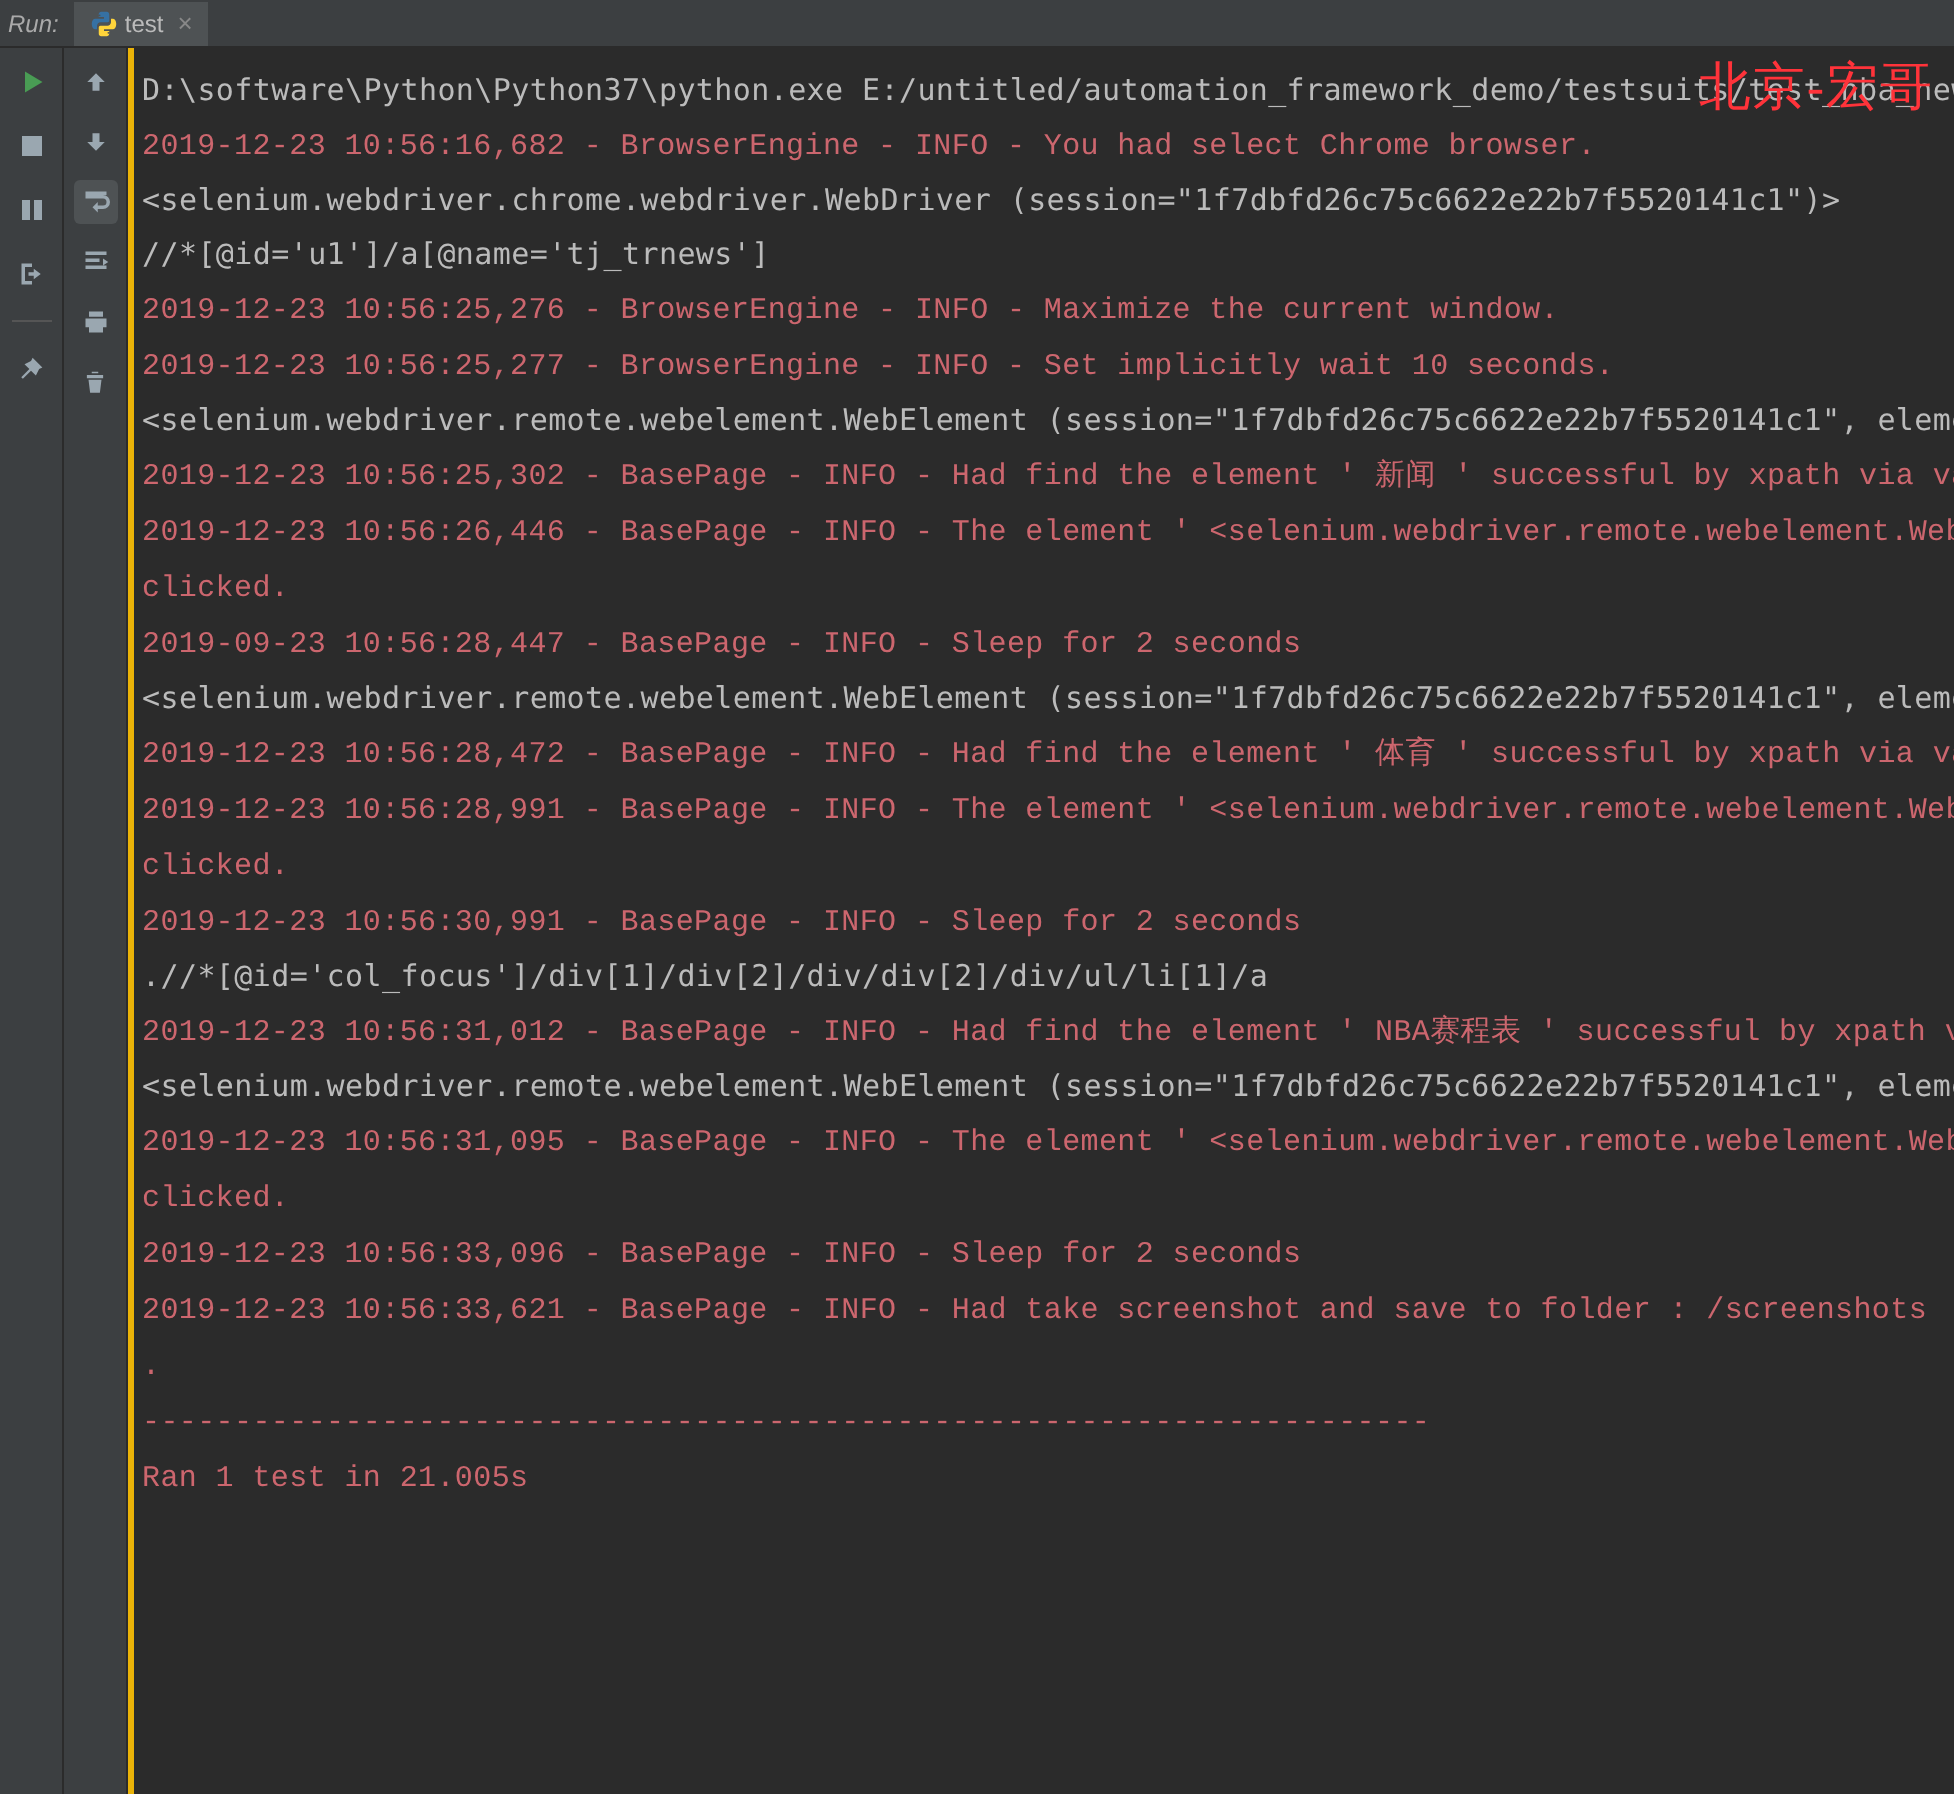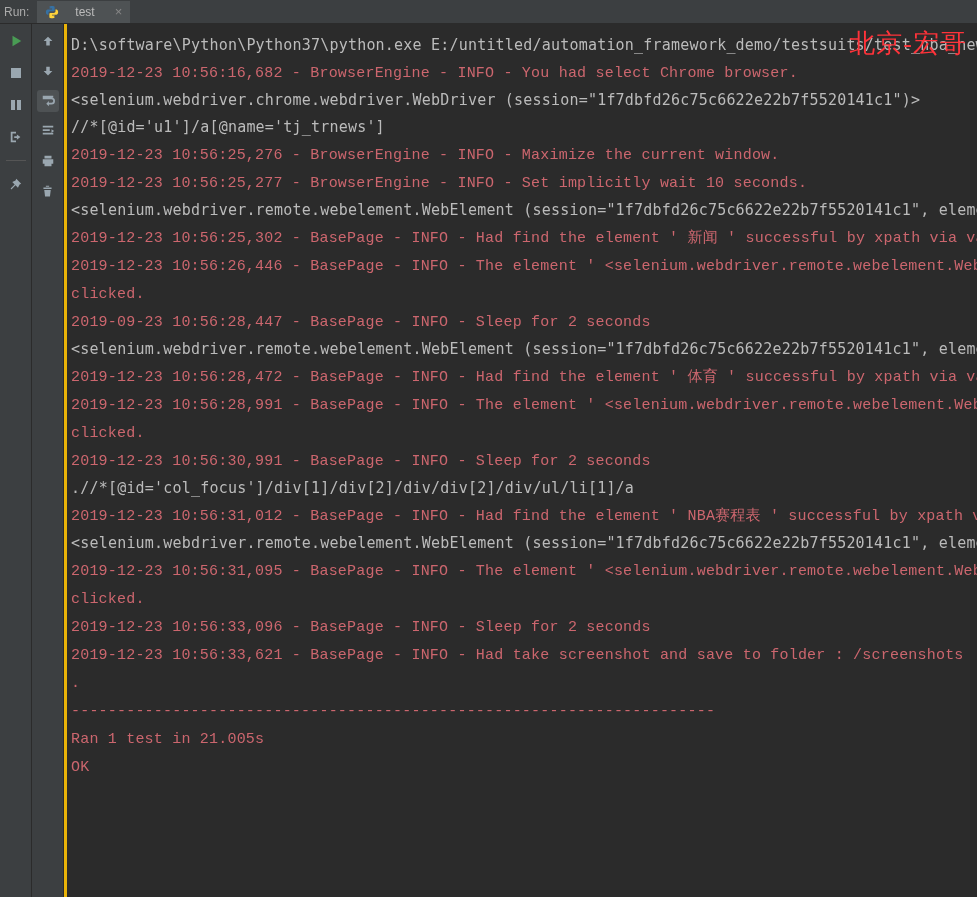--- a/index.html
+++ b/index.html
@@ -20,25 +20,26 @@
       border-bottom: 1px solid #2b2b2b;
       display: flex;
       align-items: center;
       padding-left: 4px;
     }
     .run-label {
       color: #aaaaaa;
       font-size: 12px;
       font-family: sans-serif;
       margin-right: 8px;
+      font-style: italic;
     }
     .tab {
       display: flex;
       align-items: center;
-      gap: 16px;
+      gap: 3px;
       background: #4e5254;
       padding: 2px 8px;
       border-radius: 0;
       height: 22px;
       font-family: sans-serif;
       font-size: 12px;
     }
     .py-icon {
       width: 14px;
       height: 14px;
@@ -215,16 +216,15 @@
         <div class="line"><span class="red">2019-12-23 10:56:31,012 - BasePage - INFO - Had find the element ' NBA赛程表 ' successful by xpath v</span></div>
         <div class="line"><span class="plain">&lt;selenium.webdriver.remote.webelement.WebElement (session="1f7dbfd26c75c6622e22b7f5520141c1", elemen</span></div>
         <div class="line"><span class="red">2019-12-23 10:56:31,095 - BasePage - INFO - The element ' &lt;selenium.webdriver.remote.webelement.WebE</span></div>
         <div class="line"><span class="red"> clicked.</span></div>
         <div class="line"><span class="red">2019-12-23 10:56:33,096 - BasePage - INFO - Sleep for 2 seconds</span></div>
         <div class="line"><span class="red">2019-12-23 10:56:33,621 - BasePage - INFO - Had take screenshot and save to folder : /screenshots</span></div>
         <div class="line"><span class="red">.</span></div>
         <div class="line"><span class="red">----------------------------------------------------------------------</span></div>
         <div class="line"><span class="red">Ran 1 test in 21.005s</span></div>
         <div class="line"><span class="red"></span></div>
-        <div class="line"><span class="red">OK</span></div>
       </div>
   </div>
 </div>
 
 </body></html>

